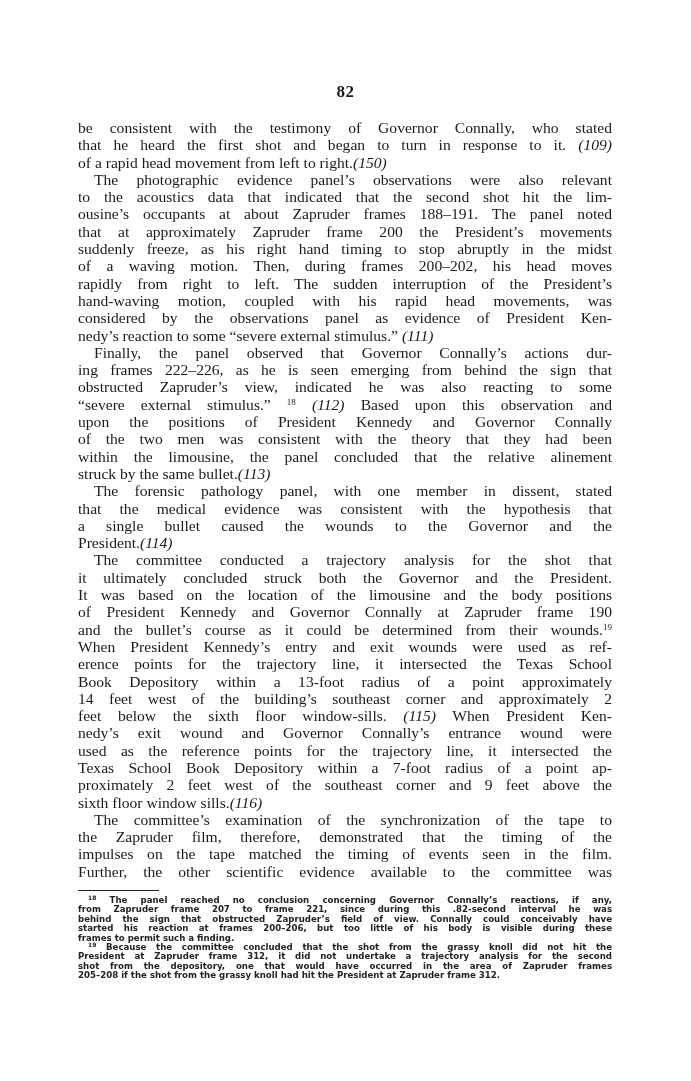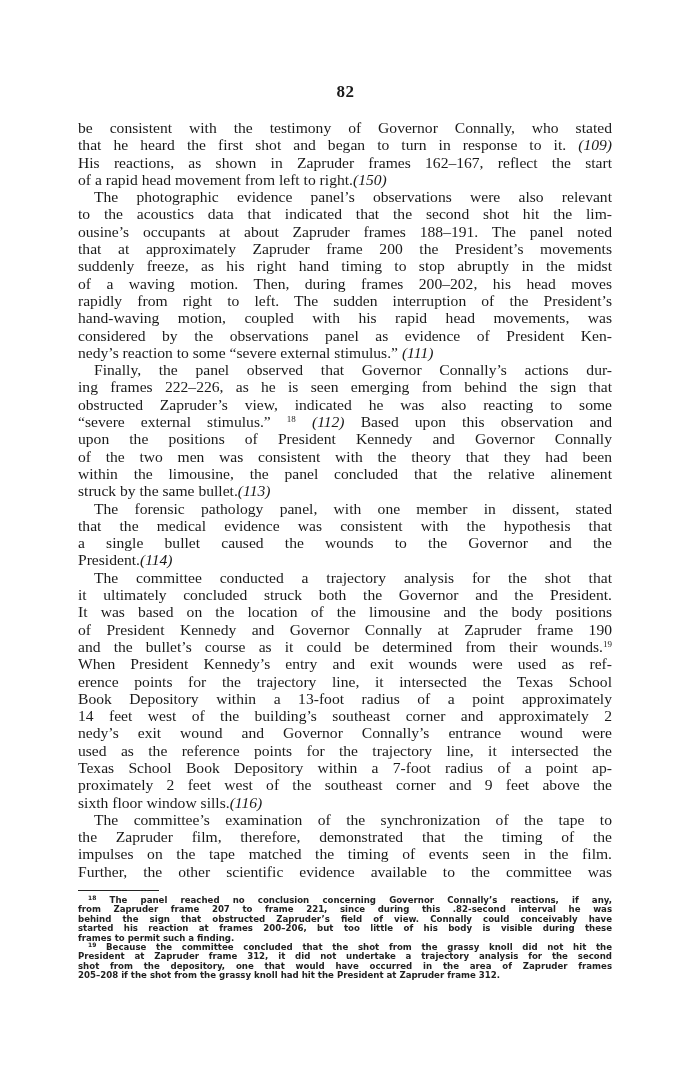--- a/index.html
+++ b/index.html
@@ -42,21 +42,20 @@
 <body>
 
 <div class="page">
   <div class="page-number">82</div>
 
   <div class="body-text">
 
     <div>
       <span class="line">be consistent with the testimony of Governor Connally, who stated</span>
       <span class="line"><span>that he heard the first shot and began to turn in response to it.</span> <span class="ref">(109)</span></span>
-      <span class="line">His reactions, as shown in Zapruder frames 162–167, reflect the start</span>
       <span class="line last"><span>of a rapid head movement from left to right.</span><span class="ref">(150)</span></span>
     </div>
 
     <div>
       <span class="line indent">The photographic evidence panel’s observations were also relevant</span>
       <span class="line">to the acoustics data that indicated that the second shot hit the lim-</span>
       <span class="line">ousine’s occupants at about Zapruder frames 188–191. The panel noted</span>
       <span class="line">that at approximately Zapruder frame 200 the President’s movements</span>
       <span class="line">suddenly freeze, as his right hand timing to stop abruptly in the midst</span>
       <span class="line">of a waving motion. Then, during frames 200–202, his head moves</span>
@@ -87,20 +86,21 @@
     <div>
       <span class="line indent">The committee conducted a trajectory analysis for the shot that</span>
       <span class="line">it ultimately concluded struck both the Governor and the President.</span>
       <span class="line">It was based on the location of the limousine and the body positions</span>
       <span class="line">of President Kennedy and Governor Connally at Zapruder frame 190</span>
       <span class="line"><span>and the bullet’s course as it could be determined from their wounds.</span><sup class="fn">19</sup></span>
       <span class="line">When President Kennedy’s entry and exit wounds were used as ref-</span>
       <span class="line">erence points for the trajectory line, it intersected the Texas School</span>
       <span class="line">Book Depository within a 13-foot radius of a point approximately</span>
       <span class="line">14 feet west of the building’s southeast corner and approximately 2</span>
+      <span class="line"><span>feet below the sixth floor window-sills.</span> <span class="ref">(115)</span> <span>When President Ken-</span></span>
       <span class="line">nedy’s exit wound and Governor Connally’s entrance wound were</span>
       <span class="line">used as the reference points for the trajectory line, it intersected the</span>
       <span class="line">Texas School Book Depository within a 7-foot radius of a point ap-</span>
       <span class="line">proximately 2 feet west of the southeast corner and 9 feet above the</span>
       <span class="line last"><span>sixth floor window sills.</span><span class="ref">(116)</span></span>
     </div>
 
     <div>
       <span class="line indent">The committee’s examination of the synchronization of the tape to</span>
       <span class="line">the Zapruder film, therefore, demonstrated that the timing of the</span>

